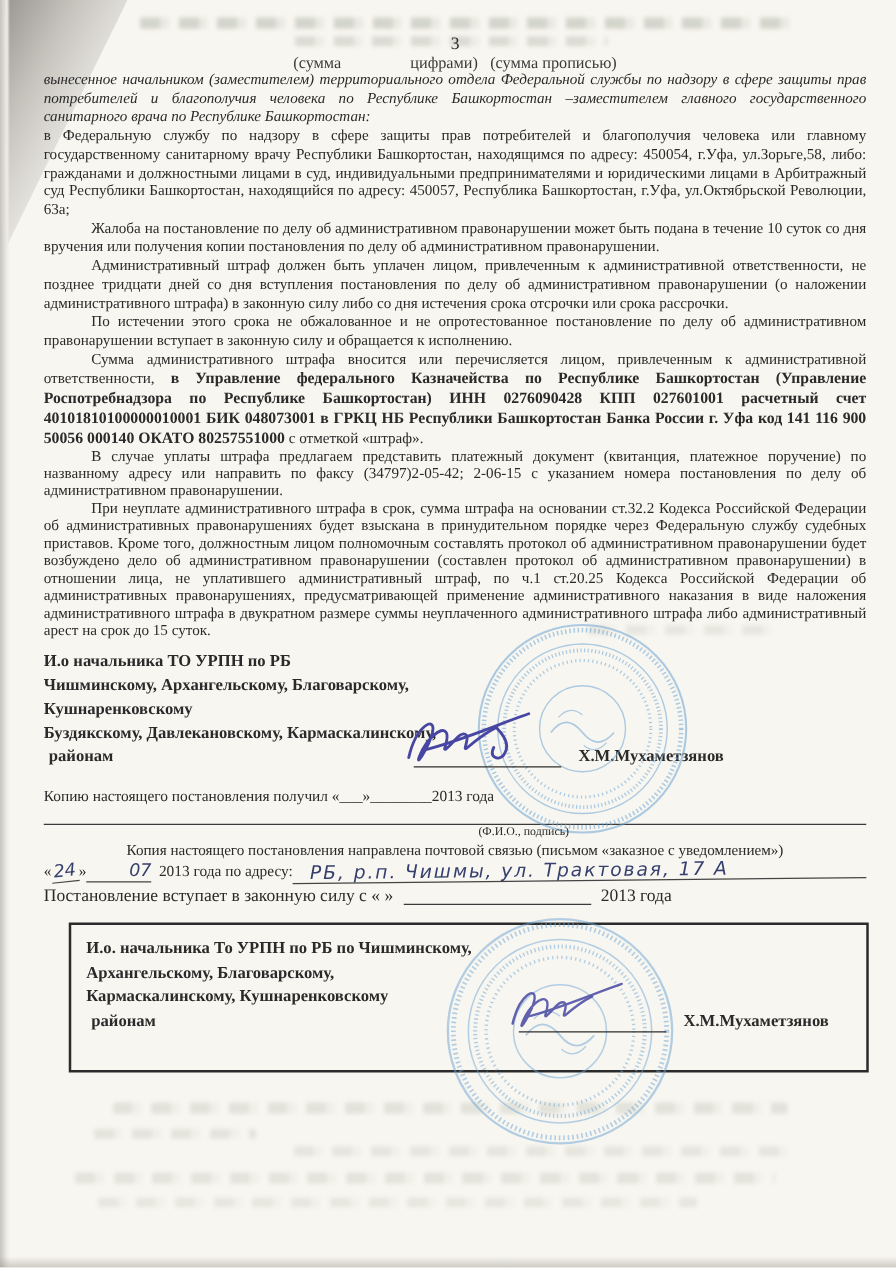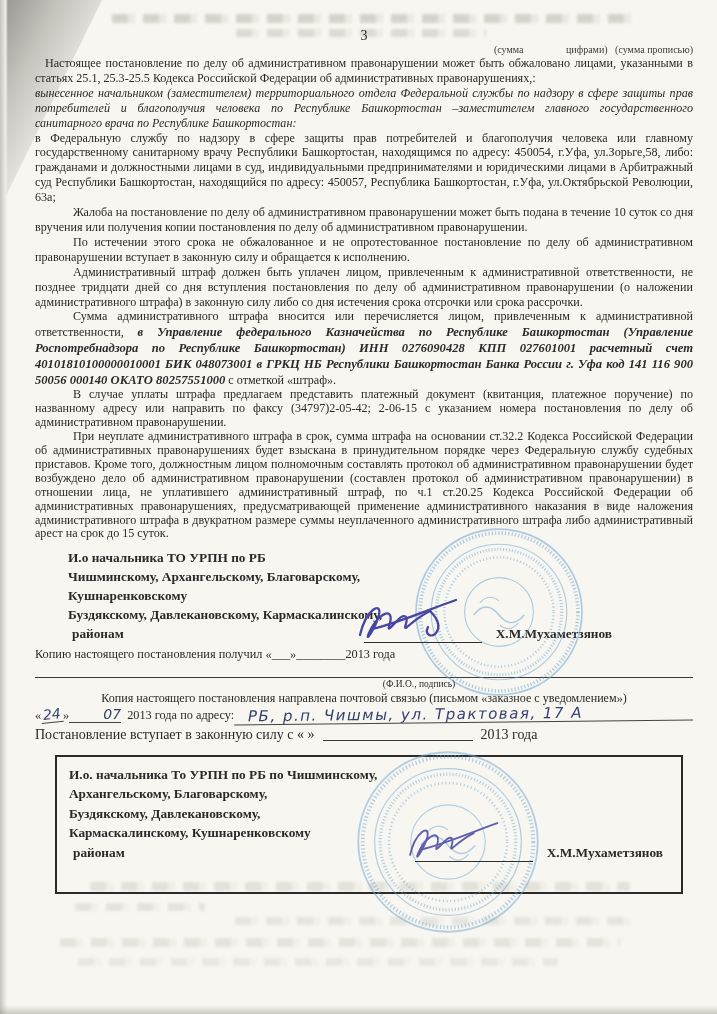--- a/index.html
+++ b/index.html
@@ -14,50 +14,50 @@
         clip-path:polygon(0 0,108px 0,0 214px);opacity:.9;}
   .edge-left{position:absolute;left:0;top:0;width:8px;height:100%;
         background:linear-gradient(90deg,#c7c4be,#eeece6 70%,rgba(0,0,0,0));}
   .edge-bottom{position:absolute;left:0;bottom:0;width:100%;height:9px;
         background:linear-gradient(0deg,rgba(135,132,124,.38),rgba(0,0,0,0));}
   .bleed{position:absolute;border-radius:2px;filter:blur(1.6px);
         background:repeating-linear-gradient(90deg,rgba(133,143,124,.32) 0 16px,rgba(133,143,124,.12) 16px 23px,rgba(0,0,0,0) 23px 31px);}
   
   .sheet{position:absolute;left:35px;top:28px;width:658px;font-size:12.1px;line-height:14.9px;text-align:justify;}
   .pnum{text-align:center;font-size:14px;line-height:16px;}
-  .caption{text-align:right;font-size:10px;line-height:12px;white-space:pre;color:#3b3b3b;}
+  .caption{text-align:center;font-size:13px;line-height:12px;white-space:pre;color:#3b3b3b;}
   p{margin:0;}
   .ind{text-indent:38px;}
   .ind-sm{text-indent:10px;}
   .italic{font-style:italic;}
   .p7{line-height:15.8px;}
-  .p7 b{font-size:12.6px;font-style:italic;}
+  .p7 b{font-size:12.6px;}
   .p89{line-height:13.9px;}
   
-  .sig1{position:relative;margin-top:7px;text-align:left;font-weight:bold;font-size:13.3px;line-height:19px;margin-left:33px;}
+  .sig1{position:relative;margin-top:7px;text-align:left;font-weight:bold;font-size:13.3px;line-height:19px;}
   .sig-row{display:flex;align-items:flex-end;}
   .sig-space{flex:0 0 240px;}
   .sig-line{position:relative;width:118px;border-bottom:1.6px solid #2e2e2e;height:16px;}
   .sig-svg{position:absolute;left:-14px;bottom:-9px;}
   .sig-name{margin-left:14px;font-weight:bold;font-size:13.3px;text-align:center;}
   
-  .received{margin-top:4px;text-align:left;font-size:12.3px;}
+  .received{margin-top:16px;text-align:left;font-size:12.3px;}
   .hr{border:none;border-top:1.4px solid #3a3a3a;margin:15px 0 0 0;}
   .fio{text-align:center;font-size:9.5px;line-height:13px;transform:translateX(55px);}
   .mailed{text-align:center;font-size:12.1px;}
   .dateline{display:flex;align-items:baseline;text-align:left;font-size:12.3px;margin-top:1px;}
   .hand{font-family:"DejaVu Sans",sans-serif;font-style:italic;color:#35406e;display:inline-block;}
   .hand-day{transform:rotate(-6deg);font-size:14px;border-bottom:1px solid #444;padding:0 2px;}
   .hand-month{width:52px;text-align:right;border-bottom:1px solid #444;font-size:14px;}
   .hand-address{flex:1;border-bottom:1px solid #444;font-size:15px;letter-spacing:1.5px;transform:rotate(-.6deg);padding-left:14px;}
   .force{display:flex;align-items:flex-start;text-align:left;font-size:14px;margin-top:5px;}
   .force-blank{width:150px;border-bottom:1.2px solid #3a3a3a;height:12px;margin:0 8px;}
   
   .box{position:relative;margin:12px 0 0 20px;width:612px;border:2px solid #2b2b2b;
-       padding:8px 0 30px 12px;text-align:left;font-weight:bold;font-size:13.3px;line-height:19.5px;}
+       padding:8px 12px 30px 12px;text-align:left;font-weight:bold;font-size:13.3px;line-height:19.5px;}
   .box .sig-space{flex:0 0 290px;}
   
   .stamp{position:absolute;opacity:.55;}
   .stamp1{left:345px;top:-22px;}
   .stamp2{left:298px;top:-8px;opacity:.5;}
 </style>
 </head>
 <body>
 
 <div class="scan">
@@ -74,26 +74,25 @@
   <div class="bleed" style="left:75px;top:903px;width:130px;height:8px;opacity:.55;"></div>
   <div class="bleed" style="left:235px;top:917px;width:400px;height:8px;opacity:.5;"></div>
   <div class="bleed" style="left:60px;top:938px;width:560px;height:9px;opacity:.55;"></div>
   <div class="bleed" style="left:78px;top:958px;width:480px;height:8px;opacity:.45;"></div>
 
   <div class="sheet">
 
     <div class="pnum">3</div>
     <div class="caption">(сумма                 цифрами)   (сумма прописью)</div>
 
-    <p class="ind-sm">Настоящее постановление по делу об административном правонарушении может быть обжаловано лицами, указанными в статьях 25.1, 25.3-25.5 Кодекса Российской Федерации об административных правонарушениях,:</p>
     <p class="italic">вынесенное начальником (заместителем) территориального отдела Федеральной службы по надзору в сфере защиты прав потребителей и благополучия человека по Республике Башкортостан –заместителем главного государственного санитарного врача по Республике Башкортостан:</p>
     <p>в Федеральную службу по надзору в сфере защиты прав потребителей и благополучия человека или главному государственному санитарному врачу Республики Башкортостан, находящимся по адресу: 450054, г.Уфа, ул.Зорьге,58, либо: гражданами и должностными лицами в суд,  индивидуальными предпринимателями и юридическими лицами в Арбитражный суд Республики Башкортостан, находящийся по адресу: 450057, Республика Башкортостан, г.Уфа, ул.Октябрьской Революции, 63а;</p>
     <p class="ind">Жалоба на постановление по делу об административном правонарушении может быть подана в течение 10 суток со дня вручения или получения копии постановления по делу об административном правонарушении.</p>
+    <p class="ind">Административный штраф должен быть уплачен лицом, привлеченным к административной ответственности, не позднее тридцати дней со дня вступления постановления по делу об административном правонарушении (о наложении административного штрафа) в законную силу либо со дня истечения срока отсрочки или срока рассрочки.</p>
     <p class="ind">По истечении этого срока не обжалованное и не опротестованное постановление по делу об административном правонарушении вступает в законную силу и обращается к исполнению.</p>
-    <p class="ind">Административный штраф должен быть уплачен лицом, привлеченным к административной ответственности, не позднее тридцати дней со дня вступления постановления по делу об административном правонарушении (о наложении административного штрафа) в законную силу либо со дня истечения срока отсрочки или срока рассрочки.</p>
     <p class="ind p7"><span>Сумма административного штрафа вносится или перечисляется лицом, привлеченным к административной ответственности, </span><b>в Управление федерального Казначейства по Республике Башкортостан (Управление Роспотребнадзора по Республике Башкортостан) ИНН 0276090428 КПП 027601001 расчетный счет 40101810100000010001 БИК 048073001 в ГРКЦ НБ Республики Башкортостан Банка России г. Уфа код 141 116 900 50056 000140 ОКАТО 80257551000</b><span> с отметкой «штраф».</span></p>
     <p class="ind p89">В случае уплаты штрафа предлагаем представить платежный документ (квитанция, платежное поручение) по названному адресу или направить по факсу (34797)2-05-42; 2-06-15 с указанием номера постановления по делу об административном правонарушении.</p>
     <p class="ind p89">При неуплате административного штрафа в срок, сумма штрафа на основании ст.32.2 Кодекса Российской Федерации об административных правонарушениях будет взыскана в принудительном порядке через Федеральную службу судебных приставов. Кроме того, должностным лицом полномочным составлять протокол об административном правонарушении будет возбуждено дело об административном правонарушении (составлен протокол об административном правонарушении) в отношении лица, не уплатившего административный штраф, по ч.1 ст.20.25 Кодекса Российской Федерации об административных правонарушениях, предусматривающей применение административного наказания в виде наложения административного штрафа в двукратном размере суммы неуплаченного административного штрафа либо административный арест на срок до 15 суток.</p>
 
     <div class="sig1">
       <svg class="stamp stamp1" width="172" height="172" viewBox="0 0 170 170">
         <g fill="none" stroke="#6ea6d4">
           <circle cx="85" cy="85" r="82" stroke-width="1.7"></circle>
           <circle cx="85" cy="85" r="78" stroke-width="3.6" stroke-dasharray="1.2 2.1"></circle>
           <circle cx="85" cy="85" r="67" stroke-width="1.1"></circle>
@@ -152,21 +151,20 @@
           <circle cx="85" cy="85" r="67" stroke-width="1.1"></circle>
           <circle cx="85" cy="85" r="62" stroke-width="3" stroke-dasharray="1 1.9"></circle>
           <circle cx="85" cy="85" r="54" stroke-width="2.4" stroke-dasharray="1 2.4"></circle>
           <circle cx="85" cy="85" r="34" stroke-width="1.1"></circle>
           <path d="M60 88 q12 -16 25 0 q12 15 25 0" stroke-width="1.4"></path>
           <path d="M66 76 q9 -10 19 -2 M86 98 q9 8 18 -2" stroke-width="1"></path>
         </g>
       </svg>
       <div>И.о. начальника То УРПН по РБ по Чишминскому,</div>
       <div>Архангельскому, Благоварскому,</div>
-      <div>Буздякскому, Давлекановскому,</div>
       <div>Кармаскалинскому, Кушнаренковскому</div>
       <div class="sig-row">
         <span style="padding-left:4px;">районам</span>
         <span class="sig-space"></span>
         <span class="sig-line">
           <svg class="sig-svg" width="120" height="52" viewBox="0 0 132 56">
             <g fill="none" stroke="#4747a3" stroke-width="2.1" stroke-linecap="round" opacity=".85">
               <path d="M10 40 C16 14 32 6 29 20 C26 32 14 50 19 38 C24 26 36 14 40 20 C43 25 36 36 40 33 C46 28 52 18 56 22 C59 25 52 36 57 32 C64 26 72 20 80 16"></path>
               <path d="M22 34 C48 28 80 14 106 5"></path>
             </g>

